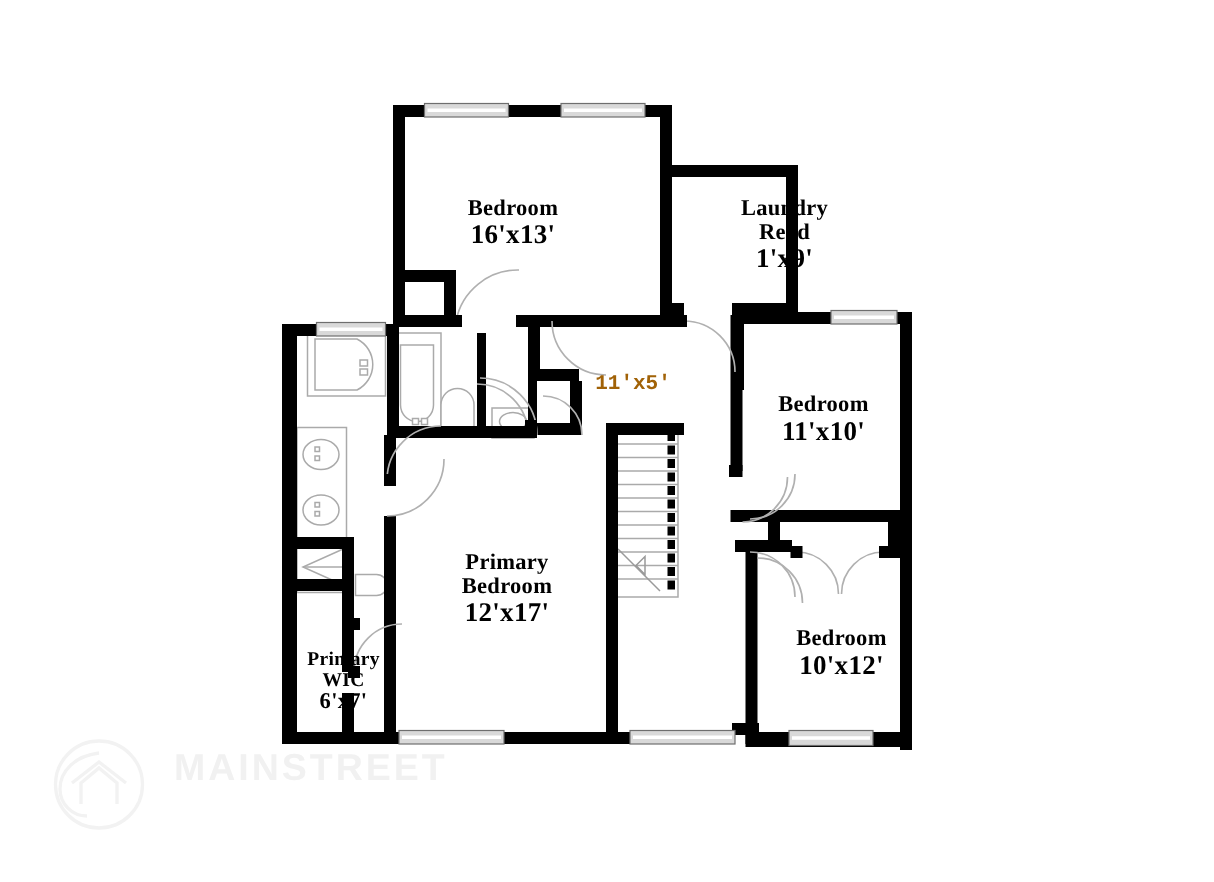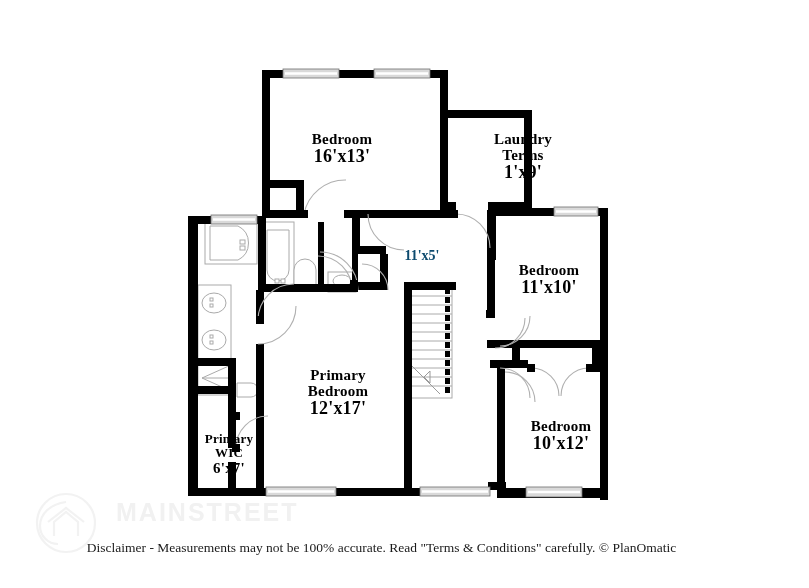--- a/index.html
+++ b/index.html
@@ -34,24 +34,24 @@
     letter-spacing: 0.2px;
     white-space: nowrap;
     transform: translateX(-50%);
   }
   .room-label .nm { display: block; font-size: 15px; }
   .room-label .dim { display: block; font-size: 18px; }
   .room-label.small .nm { font-size: 13px; }
   .room-label.small .dim { font-size: 15px; }
   .hall-label {
     position: absolute;
-    font-family: Liberation Serif, serif;
+    font-family: Liberation Mono, monospace;
     font-weight: bold;
     font-size: 14px;
-    color: #0c4a6e;
+    color: #a16207;
     white-space: nowrap;
     transform: translateX(-50%);
   }
   #disclaimer {
     position: absolute;
     left: 0;
     right: 0;
     top: 540px;
     text-align: center;
     font-family: "Liberation Serif", serif;
@@ -316,21 +316,21 @@
 
   </svg>
 
   <div class="room-label" style="left:342px; top:131px;">
     <span class="nm">Bedroom</span>
     <span class="dim">16'x13'</span>
   </div>
 
   <div class="room-label" style="left:489px; top:131px;margin-left:34px;">
     <span class="nm">Laundry</span>
-    <span class="nm">Terms</span>
+    <span class="nm">Read</span>
     <span class="dim">1'x9'</span>
   </div>
 
   <div class="room-label" style="left:549px; top:262px;">
     <span class="nm">Bedroom</span>
     <span class="dim">11'x10'</span>
   </div>
 
   <div class="room-label" style="left:561px; top:418px;">
     <span class="nm">Bedroom</span>
@@ -354,15 +354,14 @@
   <div id="watermark">
     <svg width="80" height="62" viewBox="0 0 80 62">
       <circle cx="38" cy="31" r="29" fill="none" stroke="#f2f2f2" stroke-width="2.2"></circle>
       <path d="M38 10 C22 12 12 22 12 34 C12 44 20 52 30 52" fill="none" stroke="#f2f2f2" stroke-width="2.2"></path>
       <path d="M26 44 L26 30 L38 20 L50 30 L50 44" fill="none" stroke="#f2f2f2" stroke-width="2.2"></path>
       <path d="M20 30 L38 16 L56 30" fill="none" stroke="#f2f2f2" stroke-width="2.2"></path>
     </svg>
     <div class="wm-text wm-main">MAINSTREET</div>
   </div>
 
-  <div id="disclaimer">Disclaimer - Measurements may not be 100% accurate. Read "Terms &amp; Conditions" carefully. © PlanOmatic</div>
 
 </div>
 
 </body></html>

